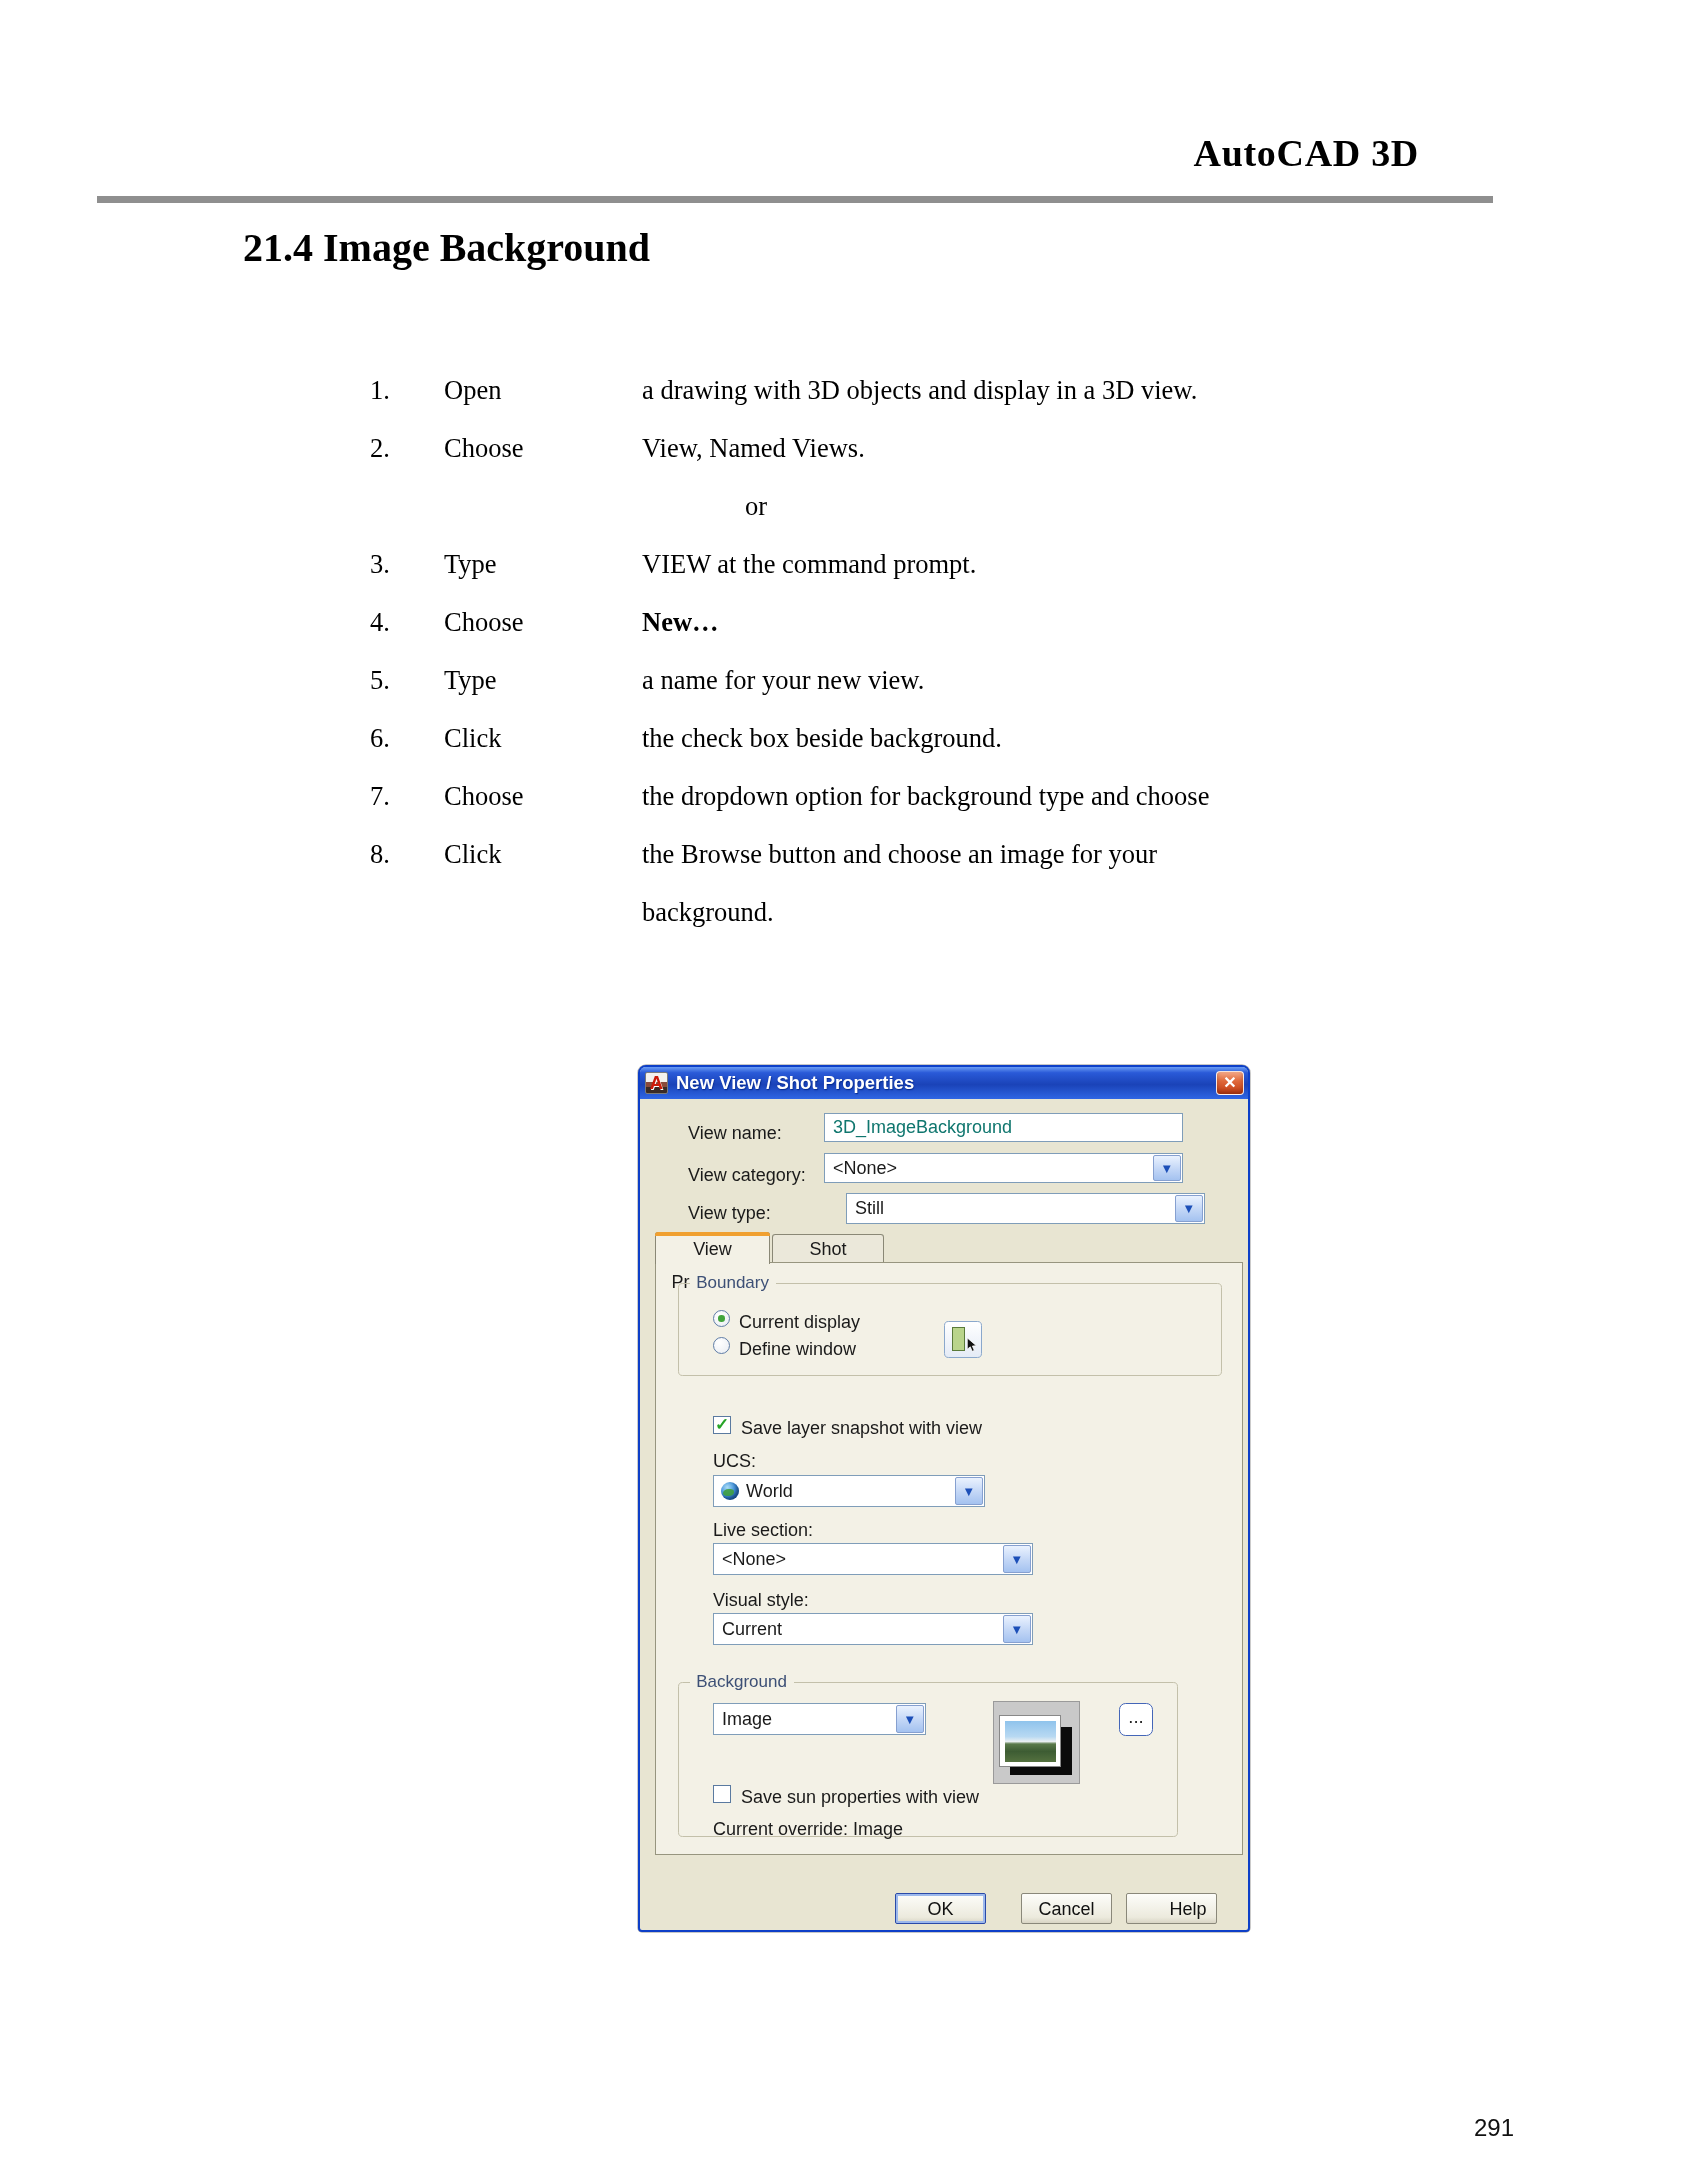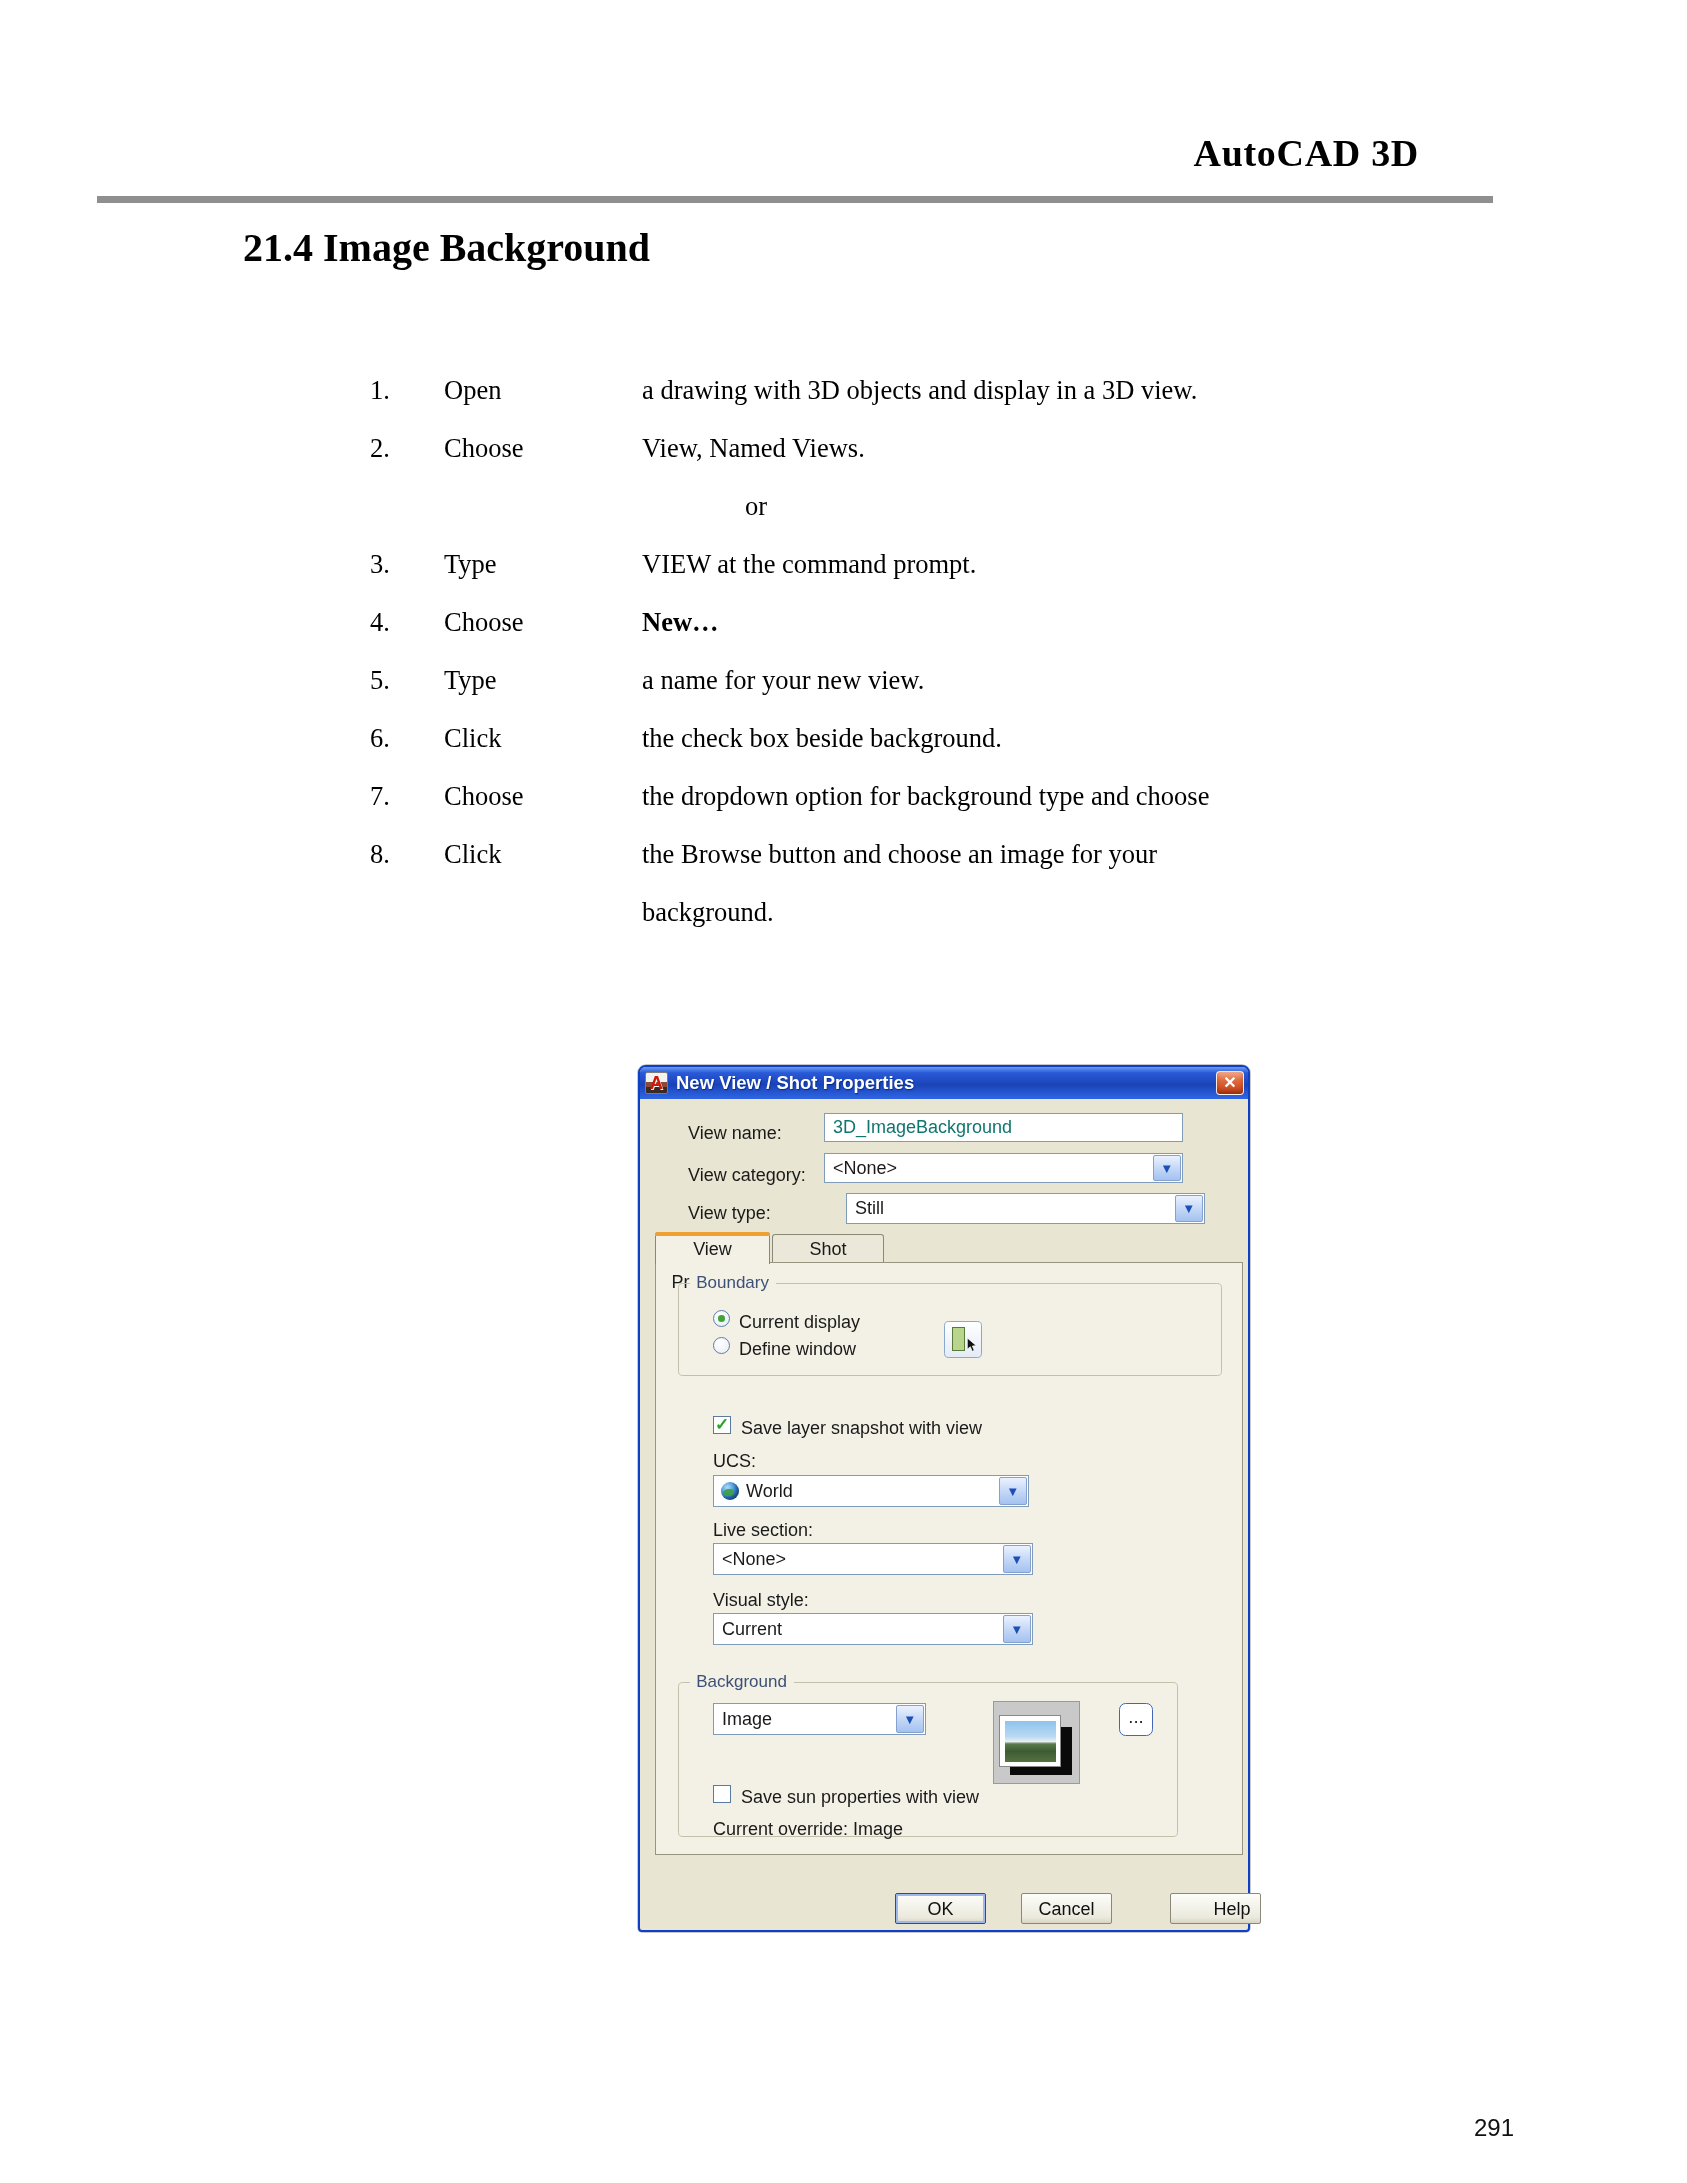--- a/index.html
+++ b/index.html
@@ -175,21 +175,21 @@
   }
 
   .xp-btn {
     position:absolute; top:826px; width:91px; height:31px;
     background:linear-gradient(180deg,#fdfdfa,#eceadd 80%,#d9d5c5);
     border:0.7px solid #8a887a; border-radius:2px;
     font-size:18px; text-align:center; line-height:30px; color:#111; z-index:5;
   }
   .btn-ok     { left:255px; border:0.7px solid #2a4aa8; box-shadow:inset 0 0 0 2px #9cb8ec; }
   .btn-cancel { left:381px; }
-  .btn-help   { left:530px;padding-left:33px; }
+  .btn-help   { left:486px;padding-left:33px; }
 
   .override-text { position:absolute; left:73px; top:752px; font-size:18px; z-index:5; }
 </style>
 </head>
 <body>
 
 <div class="page">
 
   <div class="doc-header-title">AutoCAD 3D</div>
   <div class="header-rule"></div>
@@ -296,21 +296,21 @@
       <span class="pick-rect"></span>
       <svg class="pick-cursor" width="12" height="17" viewBox="0 0 12 18">
         <path d="M1 1 L1 13 L4.2 10.4 L6.2 15.2 L8.4 14.2 L6.4 9.6 L10.6 9.2 Z" fill="#111" stroke="#fff" stroke-width="0.8"></path>
       </svg>
     </div>
 
     <span class="checkbox" style="left:73px; top:349px;"><span class="mark">✓</span></span>
     <span class="dlg-label" style="left:101px; top:351px; z-index:5;">Save layer snapshot with view</span>
 
     <span class="dlg-label" style="left:73px; top:384px; z-index:5;">UCS:</span>
-    <div class="xp-combo" style="left:73px; top:408px; width:316px; height:32px; z-index:5;">
+    <div class="xp-combo" style="left:73px; top:408px; width:272px; height:32px; z-index:5;">
       <span class="globe"></span>
       <span class="val with-icon">World</span>
       <span class="arrow">▼</span>
     </div>
 
     <span class="dlg-label" style="left:73px; top:453px; z-index:5;">Live section:</span>
     <div class="xp-combo" style="left:73px; top:476px; width:320px; height:32px; z-index:5;">
       <span class="val">&lt;None&gt;</span>
       <span class="arrow">▼</span>
     </div>

